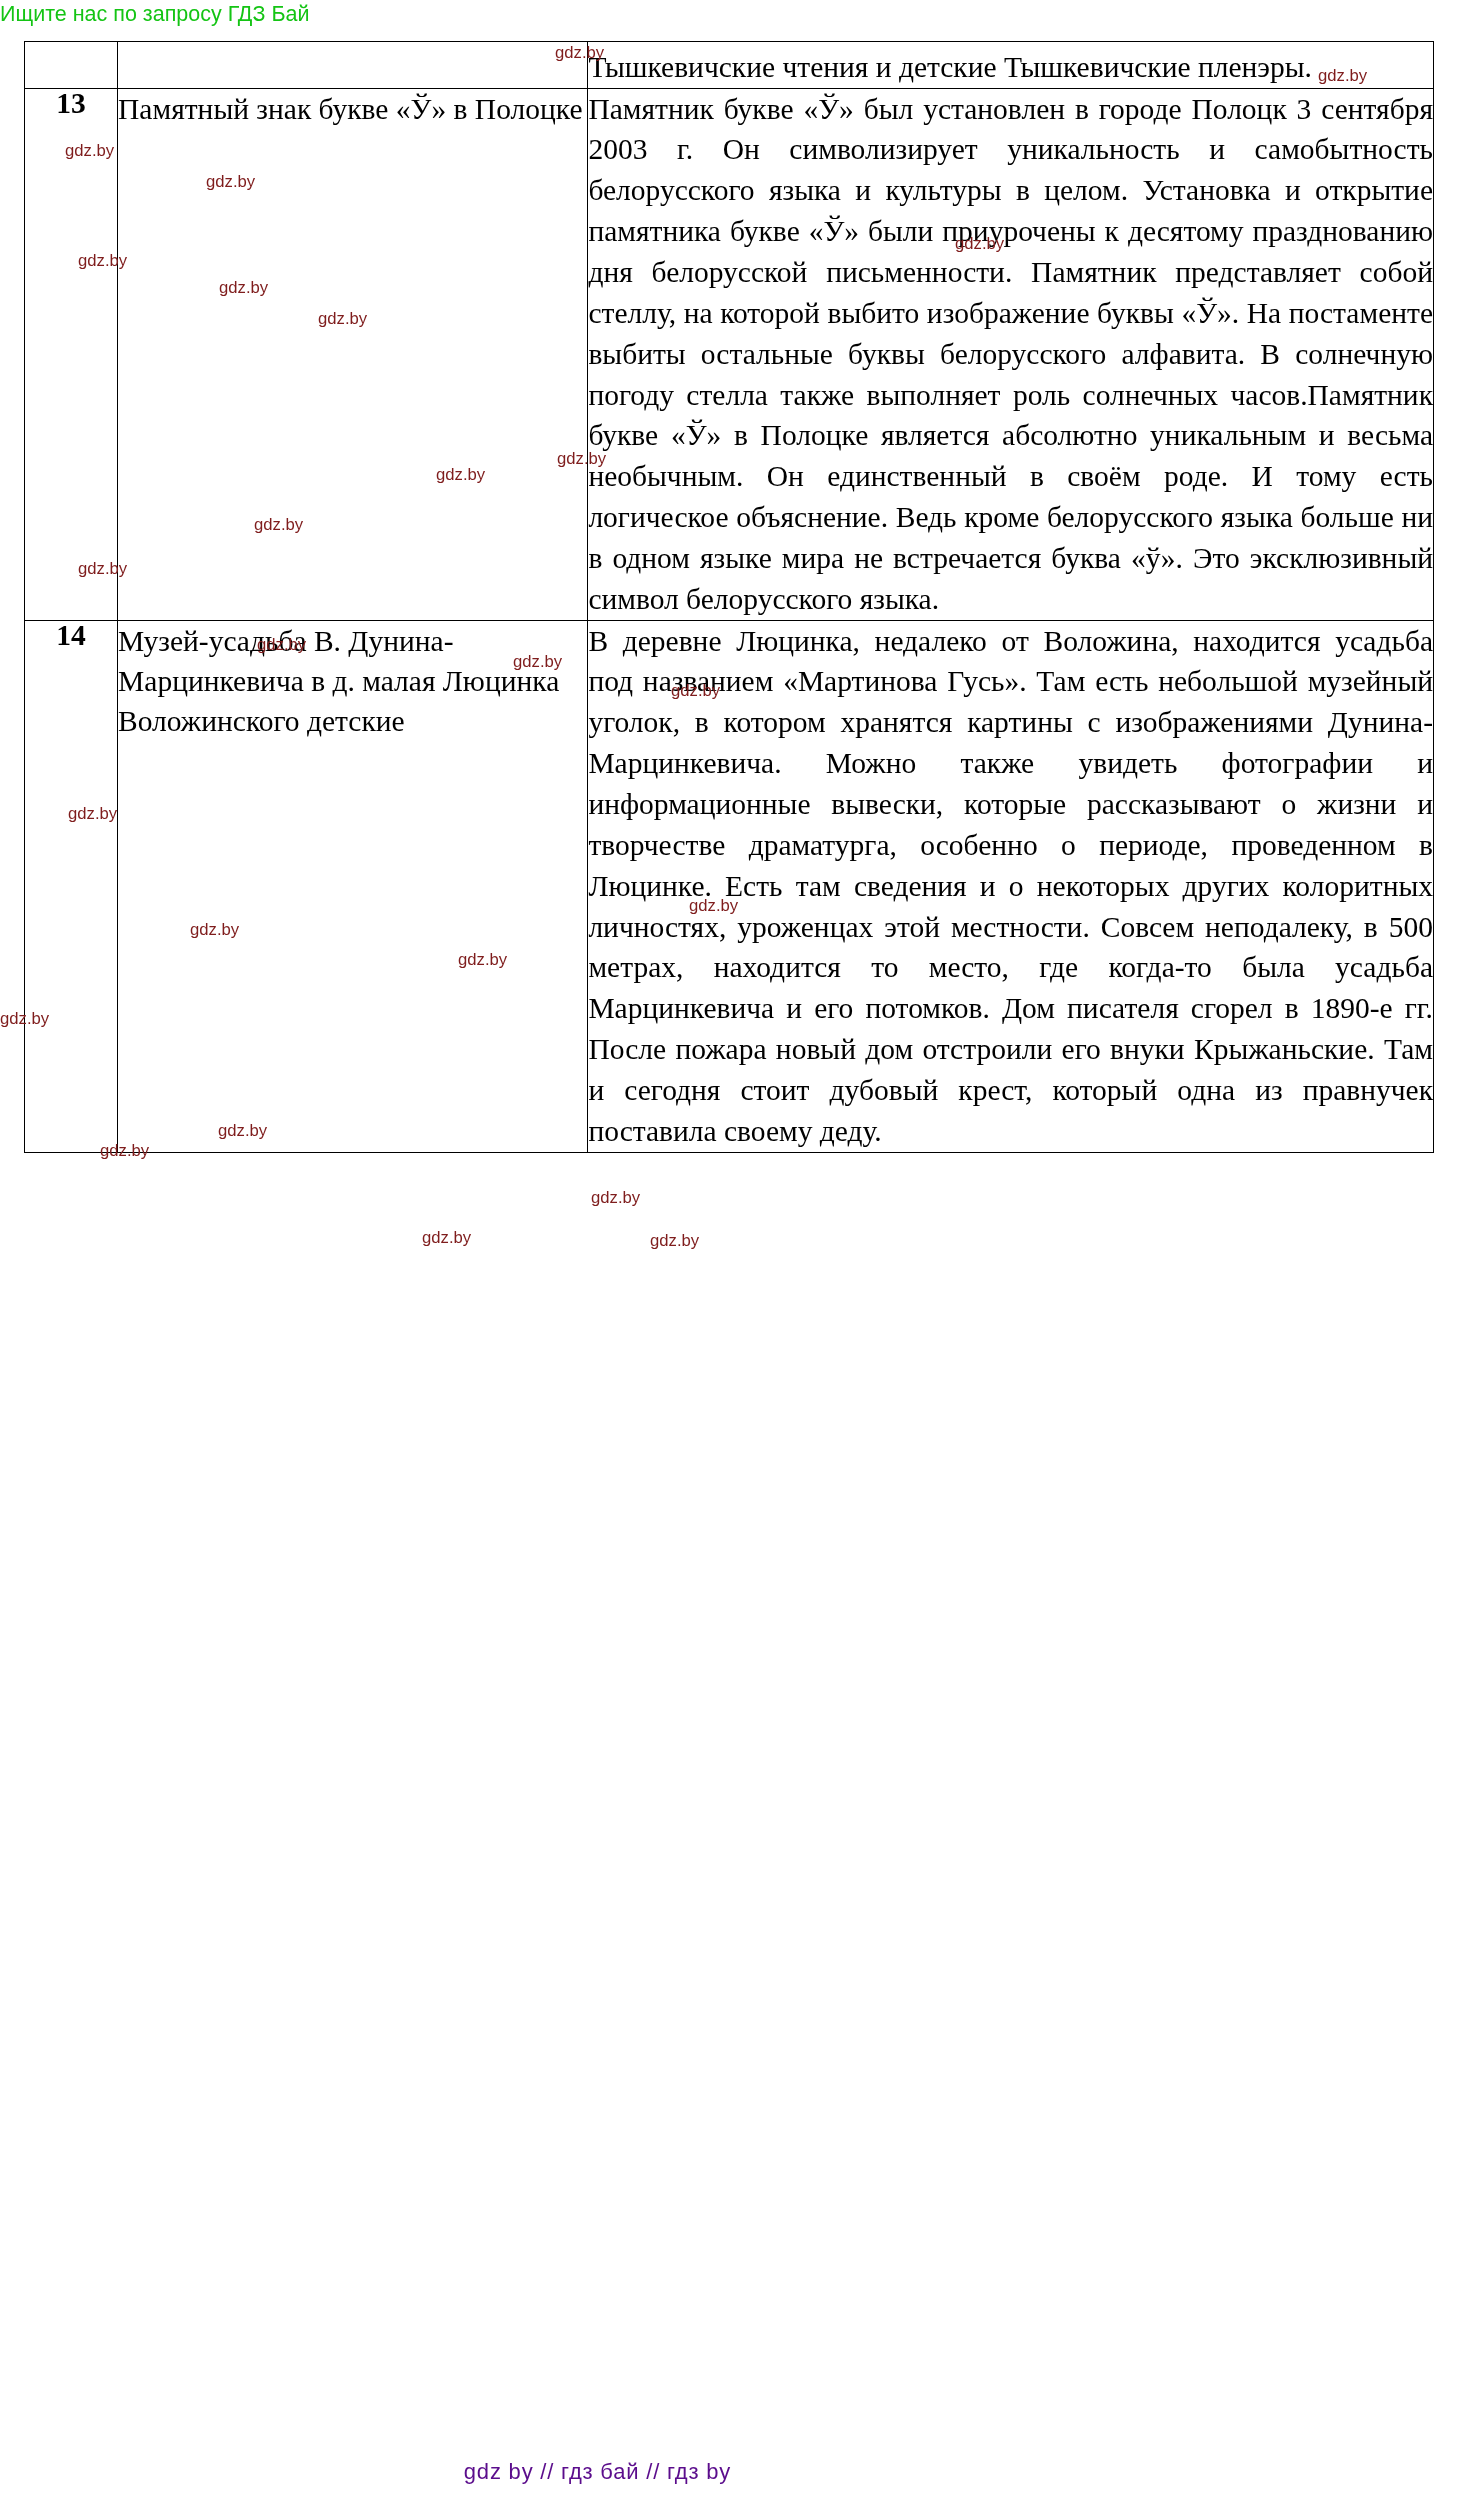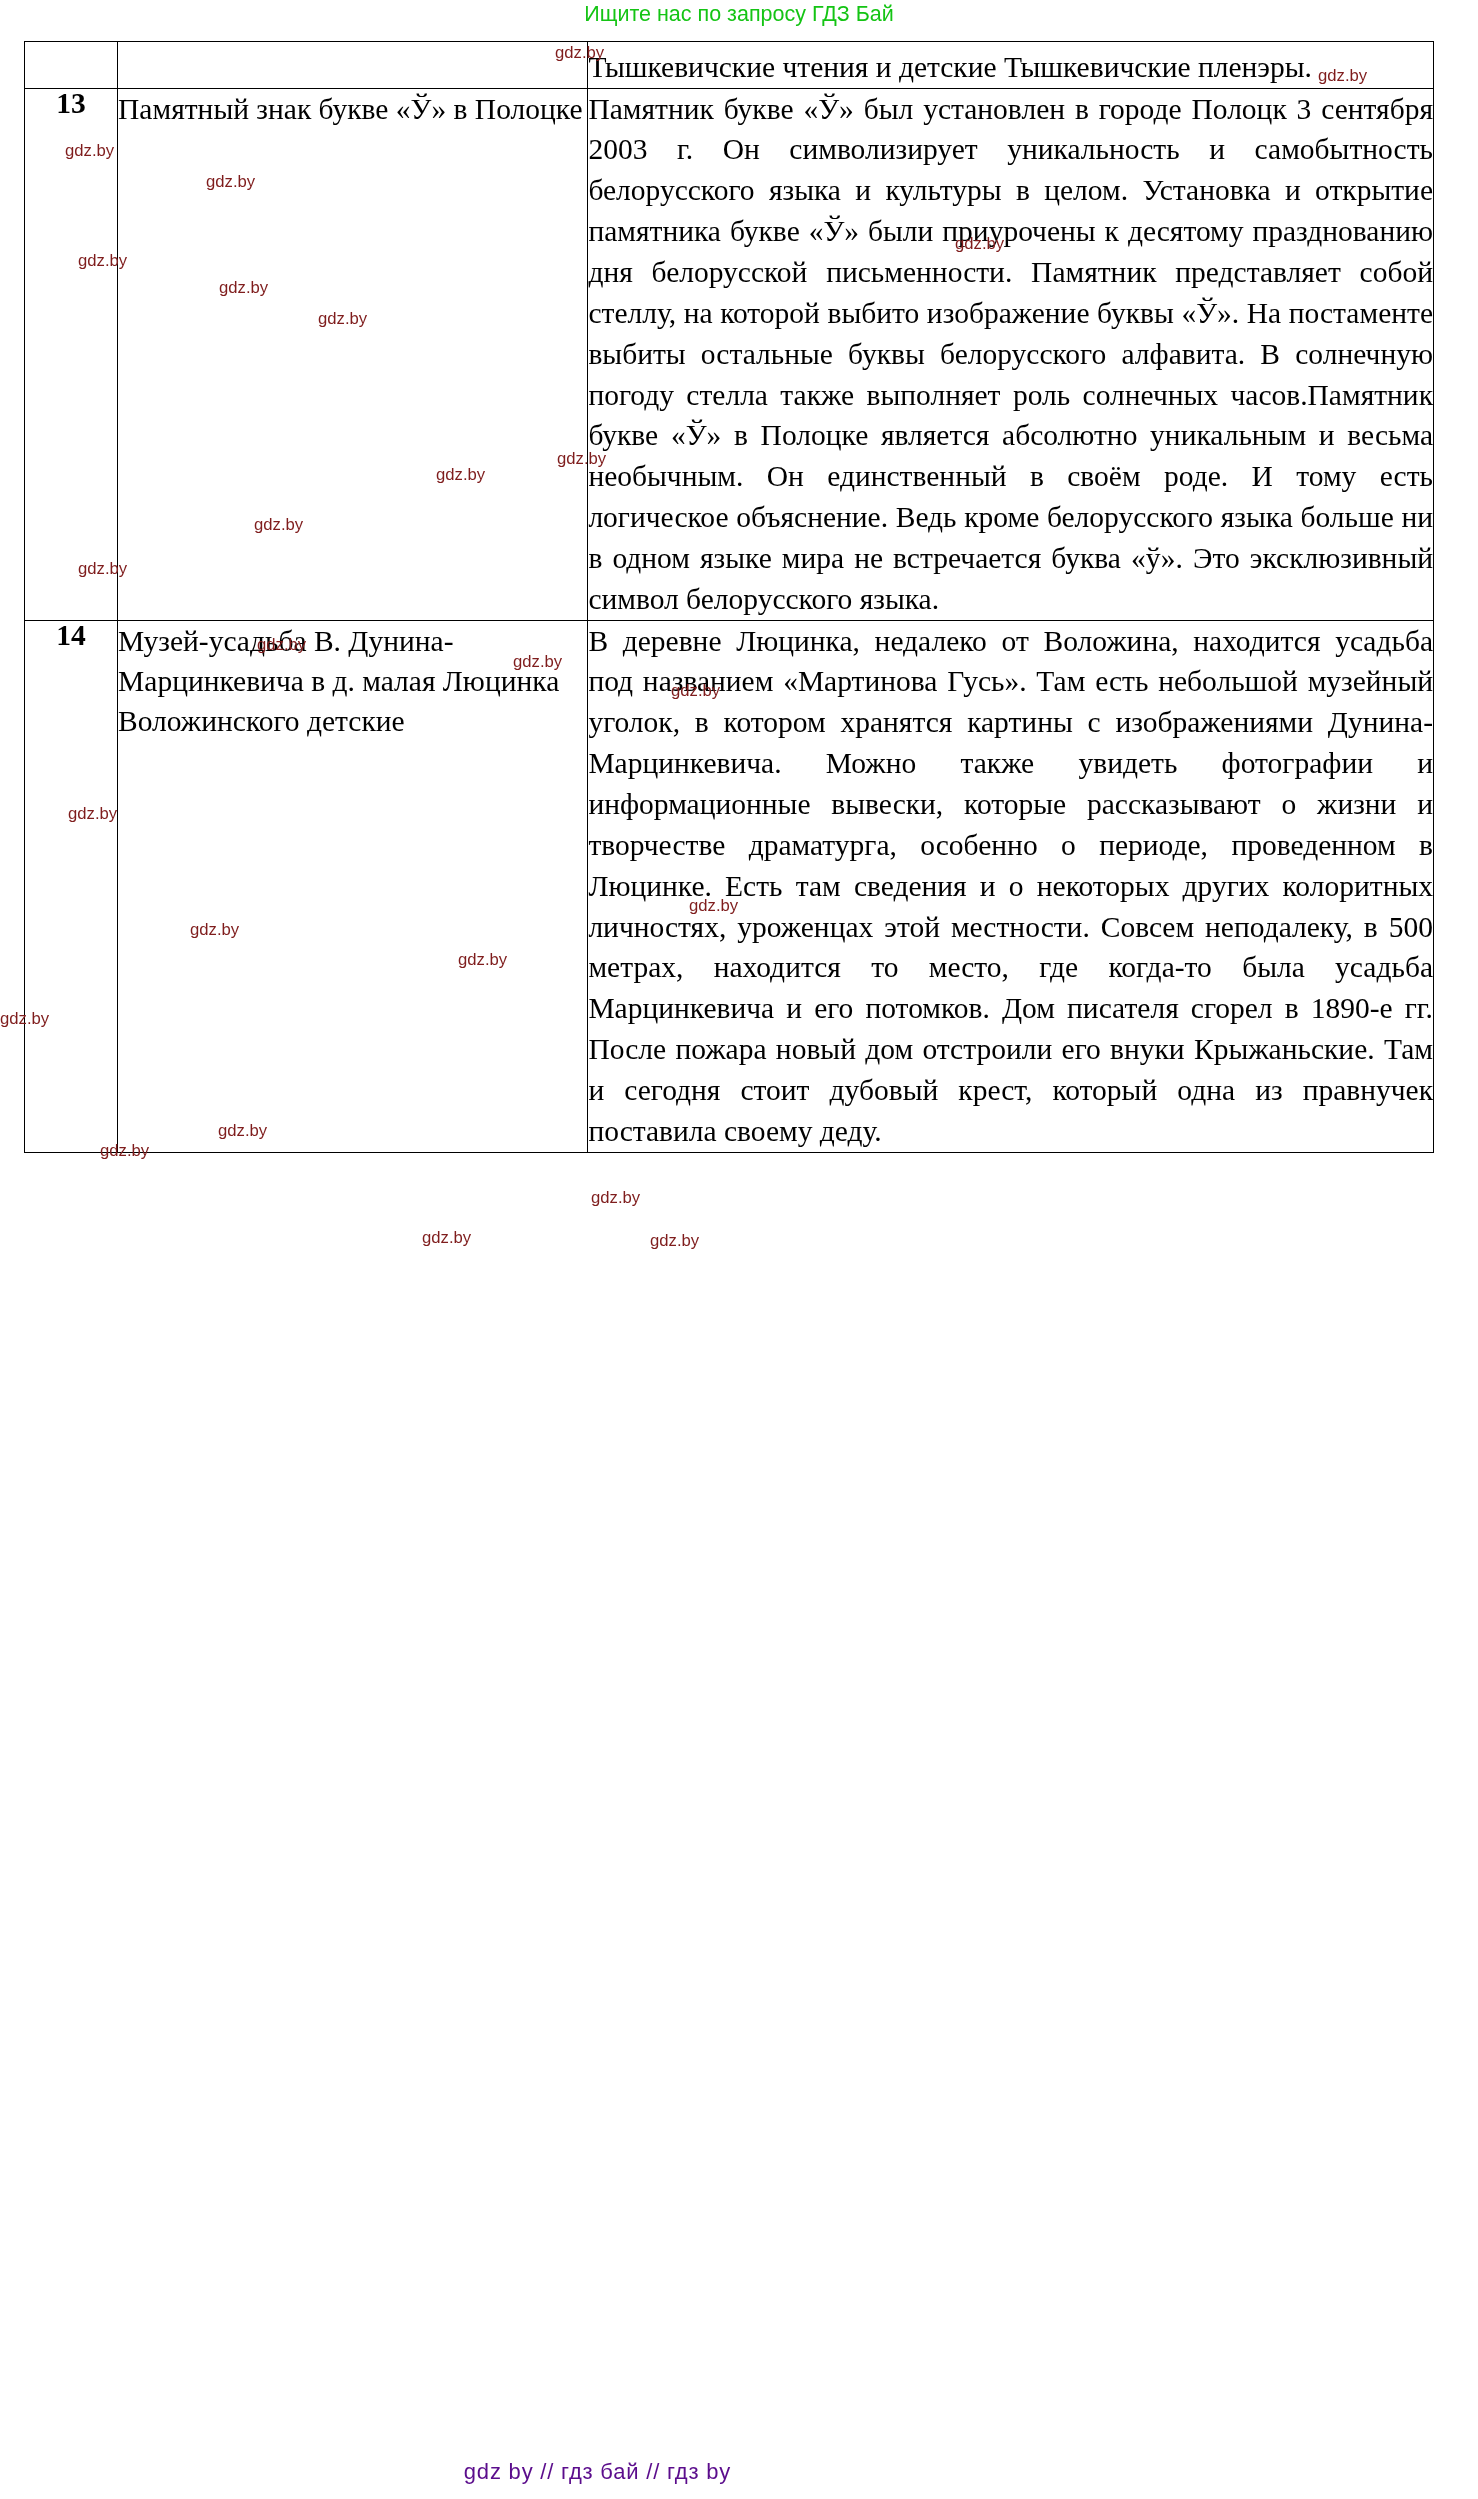--- a/index.html
+++ b/index.html
@@ -14,21 +14,20 @@
     font-family: "Liberation Serif", "DejaVu Serif", serif;
     overflow: hidden;
   }
 
   
   .promo-banner {
     position: absolute;
     top: 1.6px;
     left: 0;
     width: 1478px;
-    text-align: center;
     font-family: "Liberation Sans", sans-serif;
     font-size: 21.5px;
     font-weight: 400;
     color: #14c414;
     letter-spacing: 0px;
   }
 
   
   .table-wrap {
     position: absolute;

